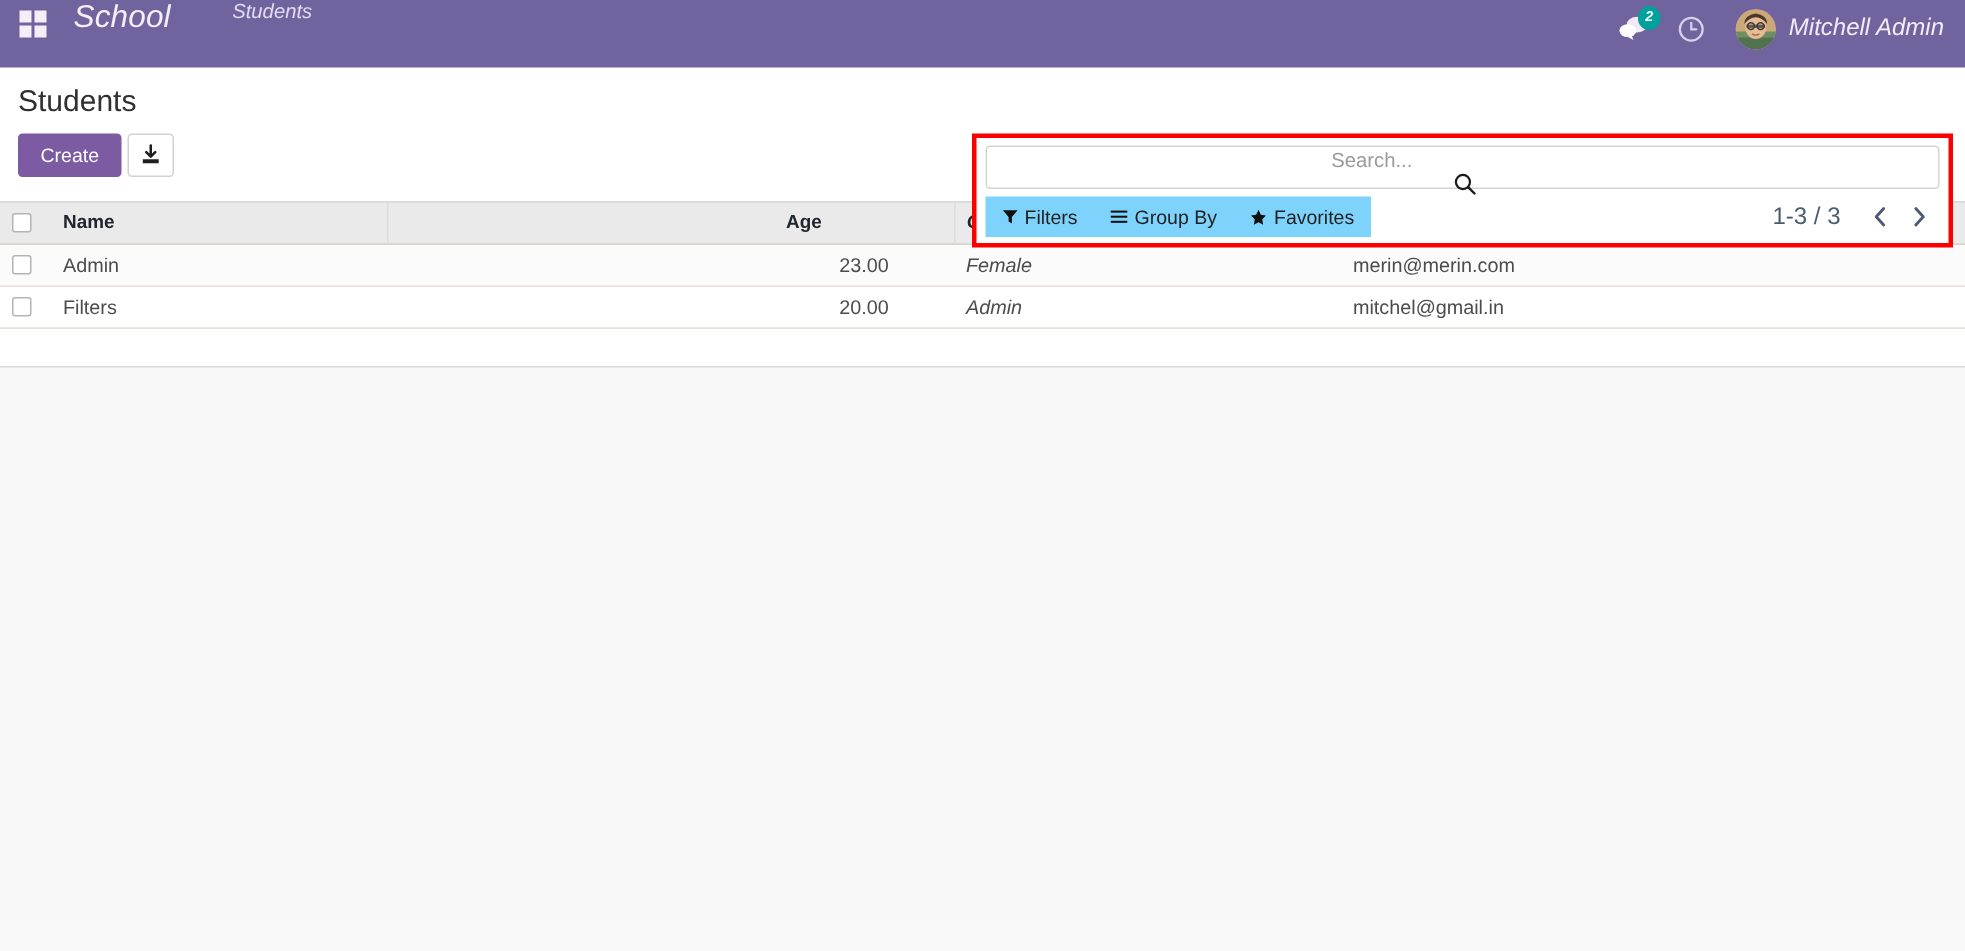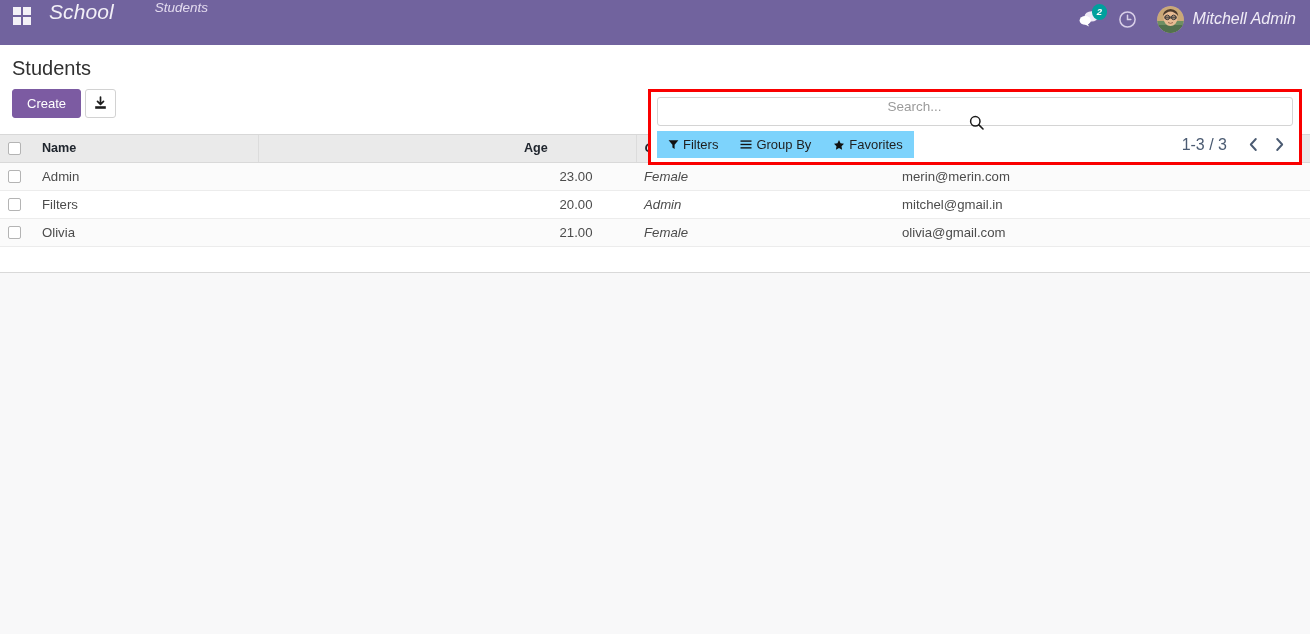--- a/index.html
+++ b/index.html
@@ -391,30 +391,20 @@
       <tr class="even">
         <td class="col-sel">
           <span class="chk"></span>
         </td>
         <td class="col-name">Filters</td>
         <td class="col-blank"></td>
         <td class="col-age">20.00</td>
         <td class="col-gender">Admin</td>
         <td class="col-email">mitchel@gmail.in</td>
       </tr>
-      <tr class="odd">
-        <td class="col-sel">
-          <span class="chk"></span>
-        </td>
-        <td class="col-name">Olivia</td>
-        <td class="col-blank"></td>
-        <td class="col-age">21.00</td>
-        <td class="col-gender">Female</td>
-        <td class="col-email">olivia@gmail.com</td>
-      </tr>
       <tr class="filler">
         <td class="col-sel"></td>
         <td class="col-name"></td>
         <td class="col-blank"></td>
         <td class="col-age"></td>
         <td class="col-gender"></td>
         <td class="col-email"></td>
       </tr>
     </tbody>
   </table>

